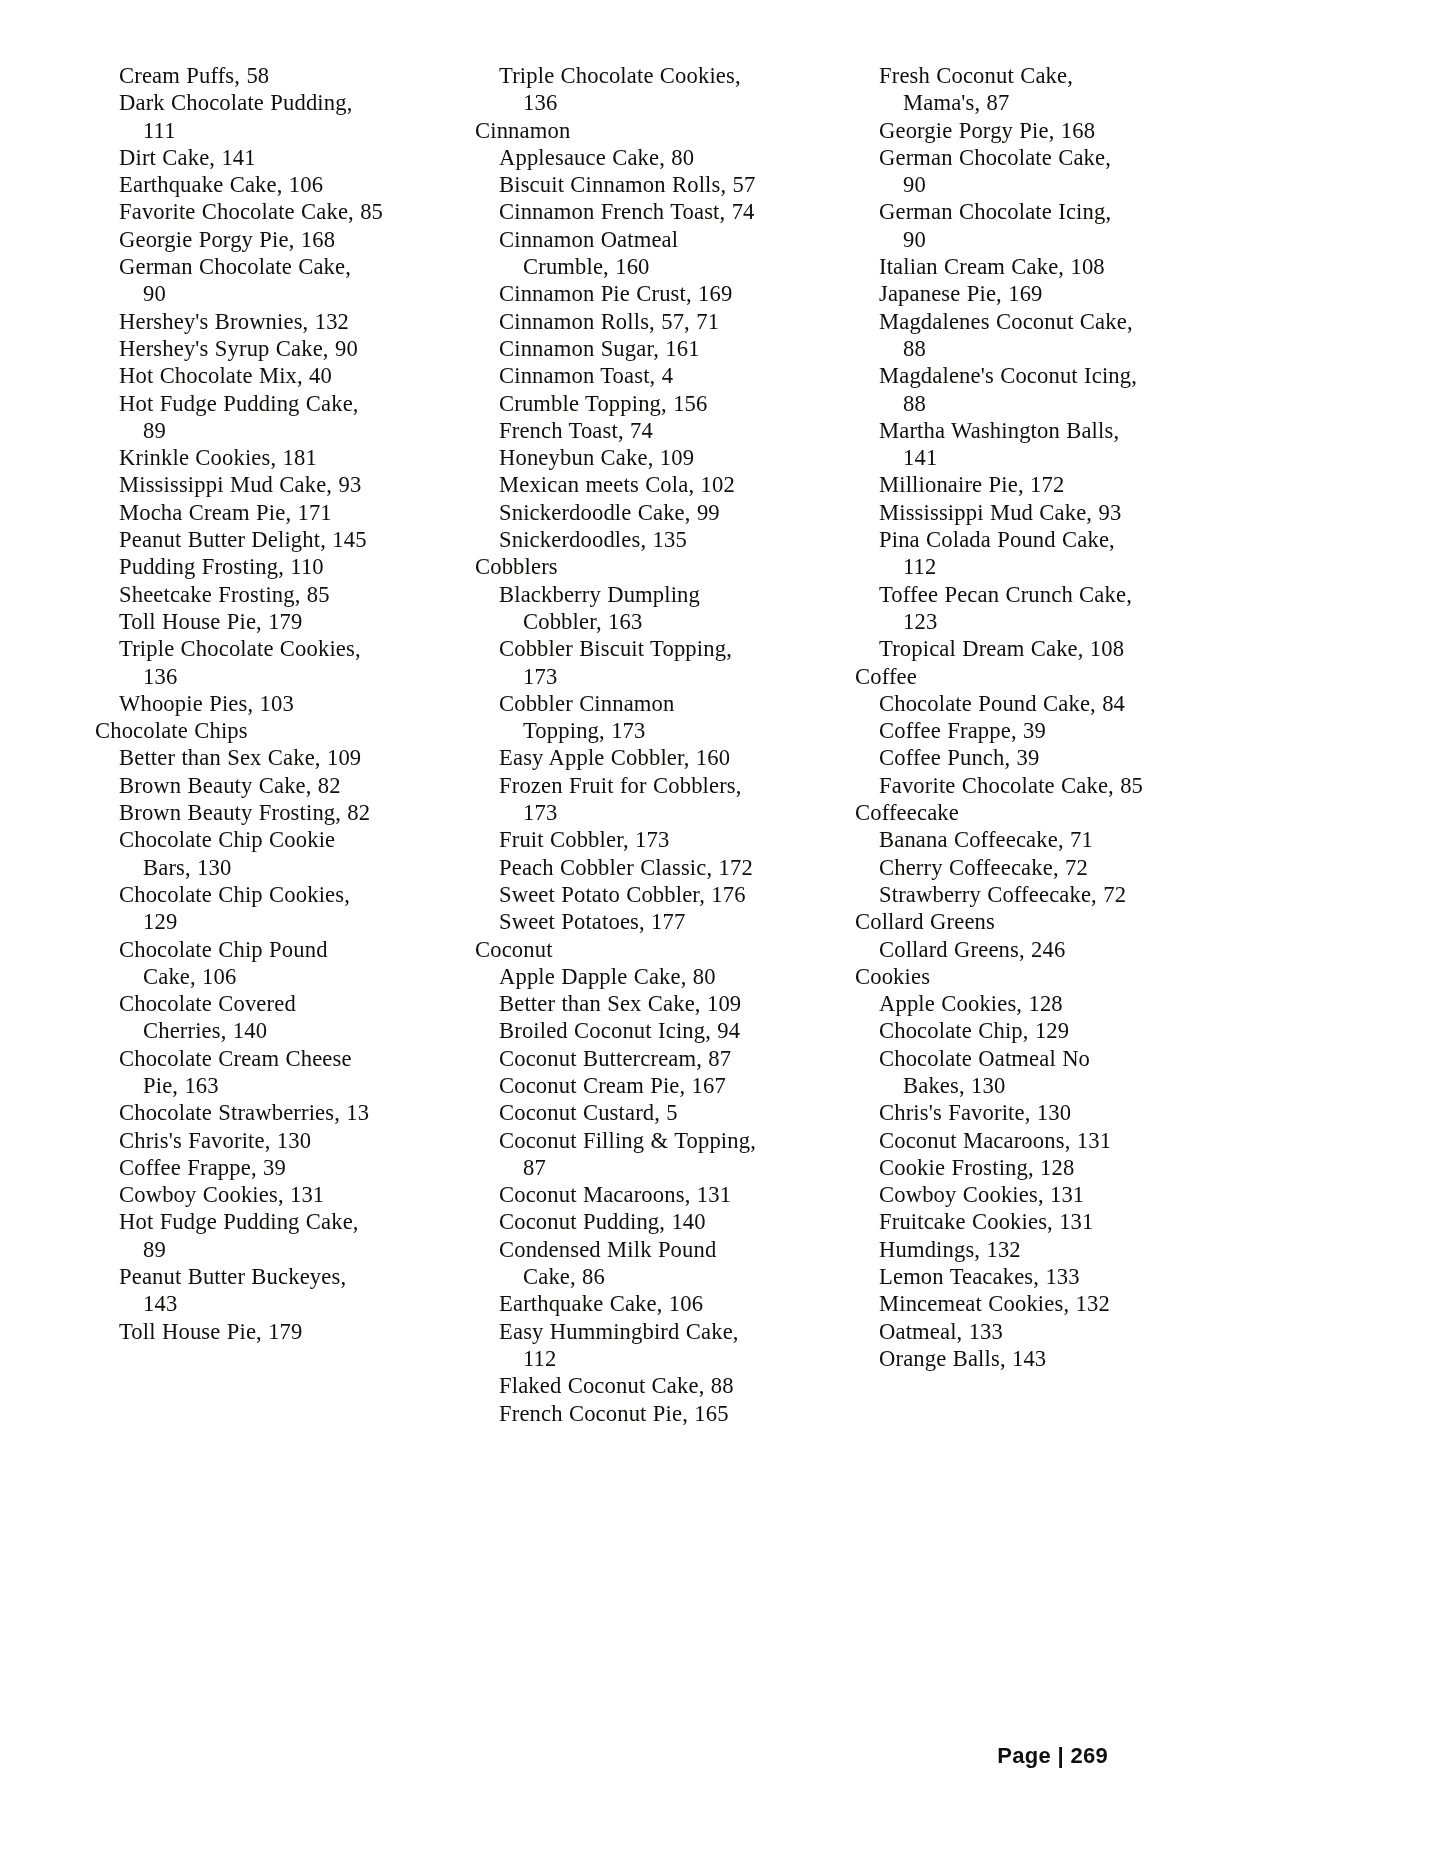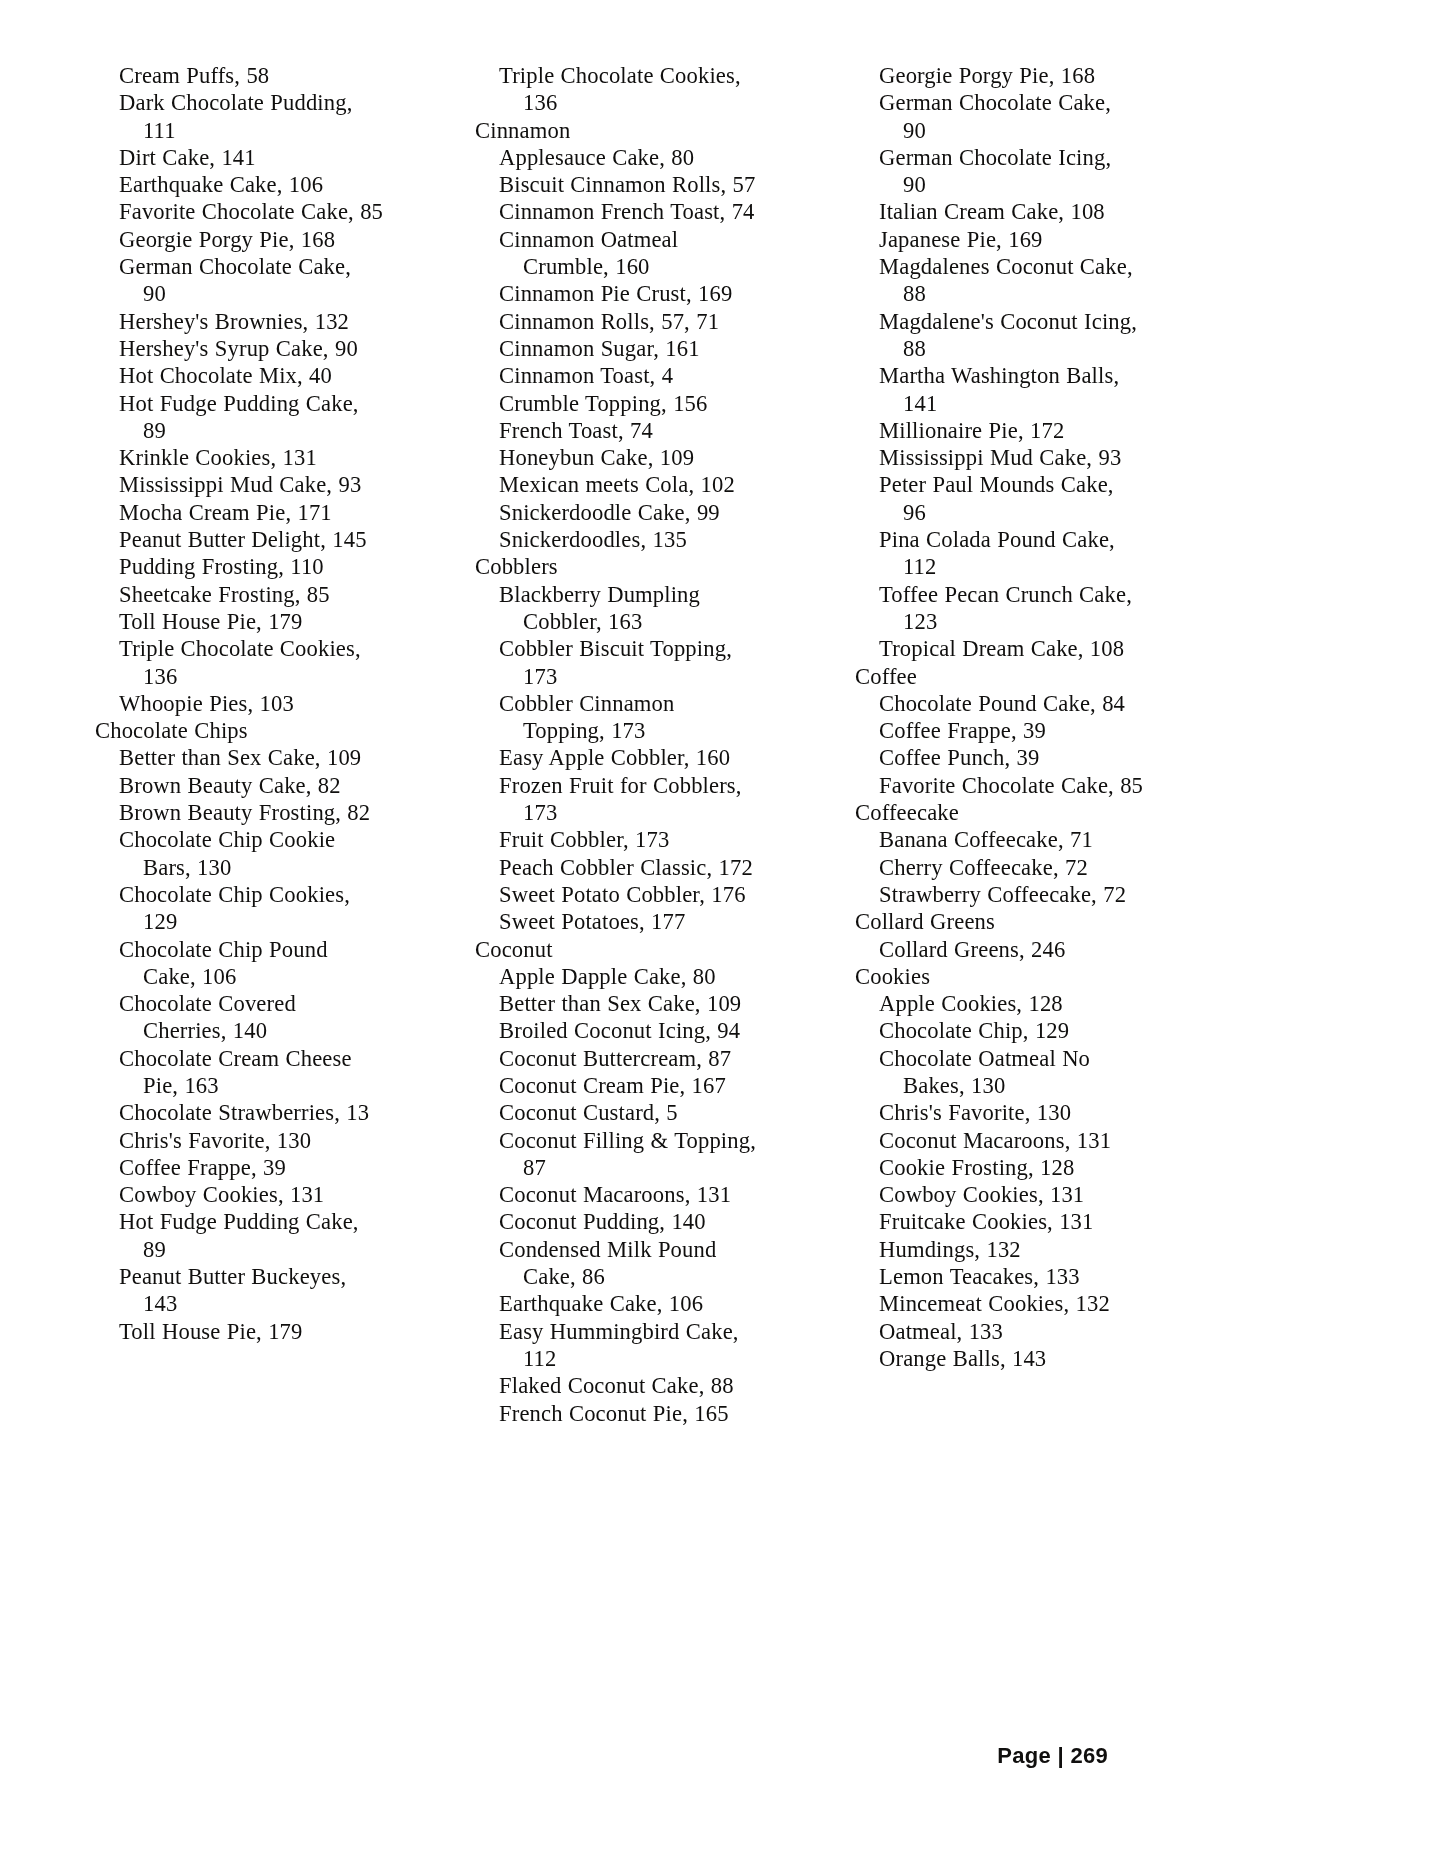--- a/index.html
+++ b/index.html
@@ -79,21 +79,21 @@
         <div class="entry lvl-entry"><span>Dark Chocolate Pudding,</span><span class="cont">111</span></div>
         <div class="entry lvl-entry"><span>Dirt Cake, 141</span></div>
         <div class="entry lvl-entry"><span>Earthquake Cake, 106</span></div>
         <div class="entry lvl-entry"><span>Favorite Chocolate Cake, 85</span></div>
         <div class="entry lvl-entry"><span>Georgie Porgy Pie, 168</span></div>
         <div class="entry lvl-entry"><span>German Chocolate Cake,</span><span class="cont">90</span></div>
         <div class="entry lvl-entry"><span>Hershey's Brownies, 132</span></div>
         <div class="entry lvl-entry"><span>Hershey's Syrup Cake, 90</span></div>
         <div class="entry lvl-entry"><span>Hot Chocolate Mix, 40</span></div>
         <div class="entry lvl-entry"><span>Hot Fudge Pudding Cake,</span><span class="cont">89</span></div>
-        <div class="entry lvl-entry"><span>Krinkle Cookies, 131</span></div>
+        <div class="entry lvl-entry"><span>Krinkle Cookies, 181</span></div>
         <div class="entry lvl-entry"><span>Mississippi Mud Cake, 93</span></div>
         <div class="entry lvl-entry"><span>Mocha Cream Pie, 171</span></div>
         <div class="entry lvl-entry"><span>Peanut Butter Delight, 145</span></div>
         <div class="entry lvl-entry"><span>Pudding Frosting, 110</span></div>
         <div class="entry lvl-entry"><span>Sheetcake Frosting, 85</span></div>
         <div class="entry lvl-entry"><span>Toll House Pie, 179</span></div>
         <div class="entry lvl-entry"><span>Triple Chocolate Cookies,</span><span class="cont">136</span></div>
         <div class="entry lvl-entry"><span>Whoopie Pies, 103</span></div>
         <div class="entry lvl-head"><span>Chocolate Chips</span></div>
         <div class="entry lvl-entry"><span>Better than Sex Cake, 109</span></div>
@@ -149,31 +149,31 @@
         <div class="entry lvl-entry"><span>Coconut Filling &amp; Topping,</span><span class="cont">87</span></div>
         <div class="entry lvl-entry"><span>Coconut Macaroons, 131</span></div>
         <div class="entry lvl-entry"><span>Coconut Pudding, 140</span></div>
         <div class="entry lvl-entry"><span>Condensed Milk Pound</span><span class="cont">Cake, 86</span></div>
         <div class="entry lvl-entry"><span>Earthquake Cake, 106</span></div>
         <div class="entry lvl-entry"><span>Easy Hummingbird Cake,</span><span class="cont">112</span></div>
         <div class="entry lvl-entry"><span>Flaked Coconut Cake, 88</span></div>
         <div class="entry lvl-entry"><span>French Coconut Pie, 165</span></div>
       </div>
       <div class="index-column">
+        <div class="entry lvl-entry"><span>Fresh Coconut Cake,</span><span class="cont">Mama's, 87</span></div>
         <div class="entry lvl-entry"><span>Georgie Porgy Pie, 168</span></div>
         <div class="entry lvl-entry"><span>German Chocolate Cake,</span><span class="cont">90</span></div>
         <div class="entry lvl-entry"><span>German Chocolate Icing,</span><span class="cont">90</span></div>
         <div class="entry lvl-entry"><span>Italian Cream Cake, 108</span></div>
         <div class="entry lvl-entry"><span>Japanese Pie, 169</span></div>
         <div class="entry lvl-entry"><span>Magdalenes Coconut Cake,</span><span class="cont">88</span></div>
         <div class="entry lvl-entry"><span>Magdalene's Coconut Icing,</span><span class="cont">88</span></div>
         <div class="entry lvl-entry"><span>Martha Washington Balls,</span><span class="cont">141</span></div>
         <div class="entry lvl-entry"><span>Millionaire Pie, 172</span></div>
         <div class="entry lvl-entry"><span>Mississippi Mud Cake, 93</span></div>
-        <div class="entry lvl-entry"><span>Peter Paul Mounds Cake,</span><span class="cont">96</span></div>
         <div class="entry lvl-entry"><span>Pina Colada Pound Cake,</span><span class="cont">112</span></div>
         <div class="entry lvl-entry"><span>Toffee Pecan Crunch Cake,</span><span class="cont">123</span></div>
         <div class="entry lvl-entry"><span>Tropical Dream Cake, 108</span></div>
         <div class="entry lvl-head"><span>Coffee</span></div>
         <div class="entry lvl-entry"><span>Chocolate Pound Cake, 84</span></div>
         <div class="entry lvl-entry"><span>Coffee Frappe, 39</span></div>
         <div class="entry lvl-entry"><span>Coffee Punch, 39</span></div>
         <div class="entry lvl-entry"><span>Favorite Chocolate Cake, 85</span></div>
         <div class="entry lvl-head"><span>Coffeecake</span></div>
         <div class="entry lvl-entry"><span>Banana Coffeecake, 71</span></div>

